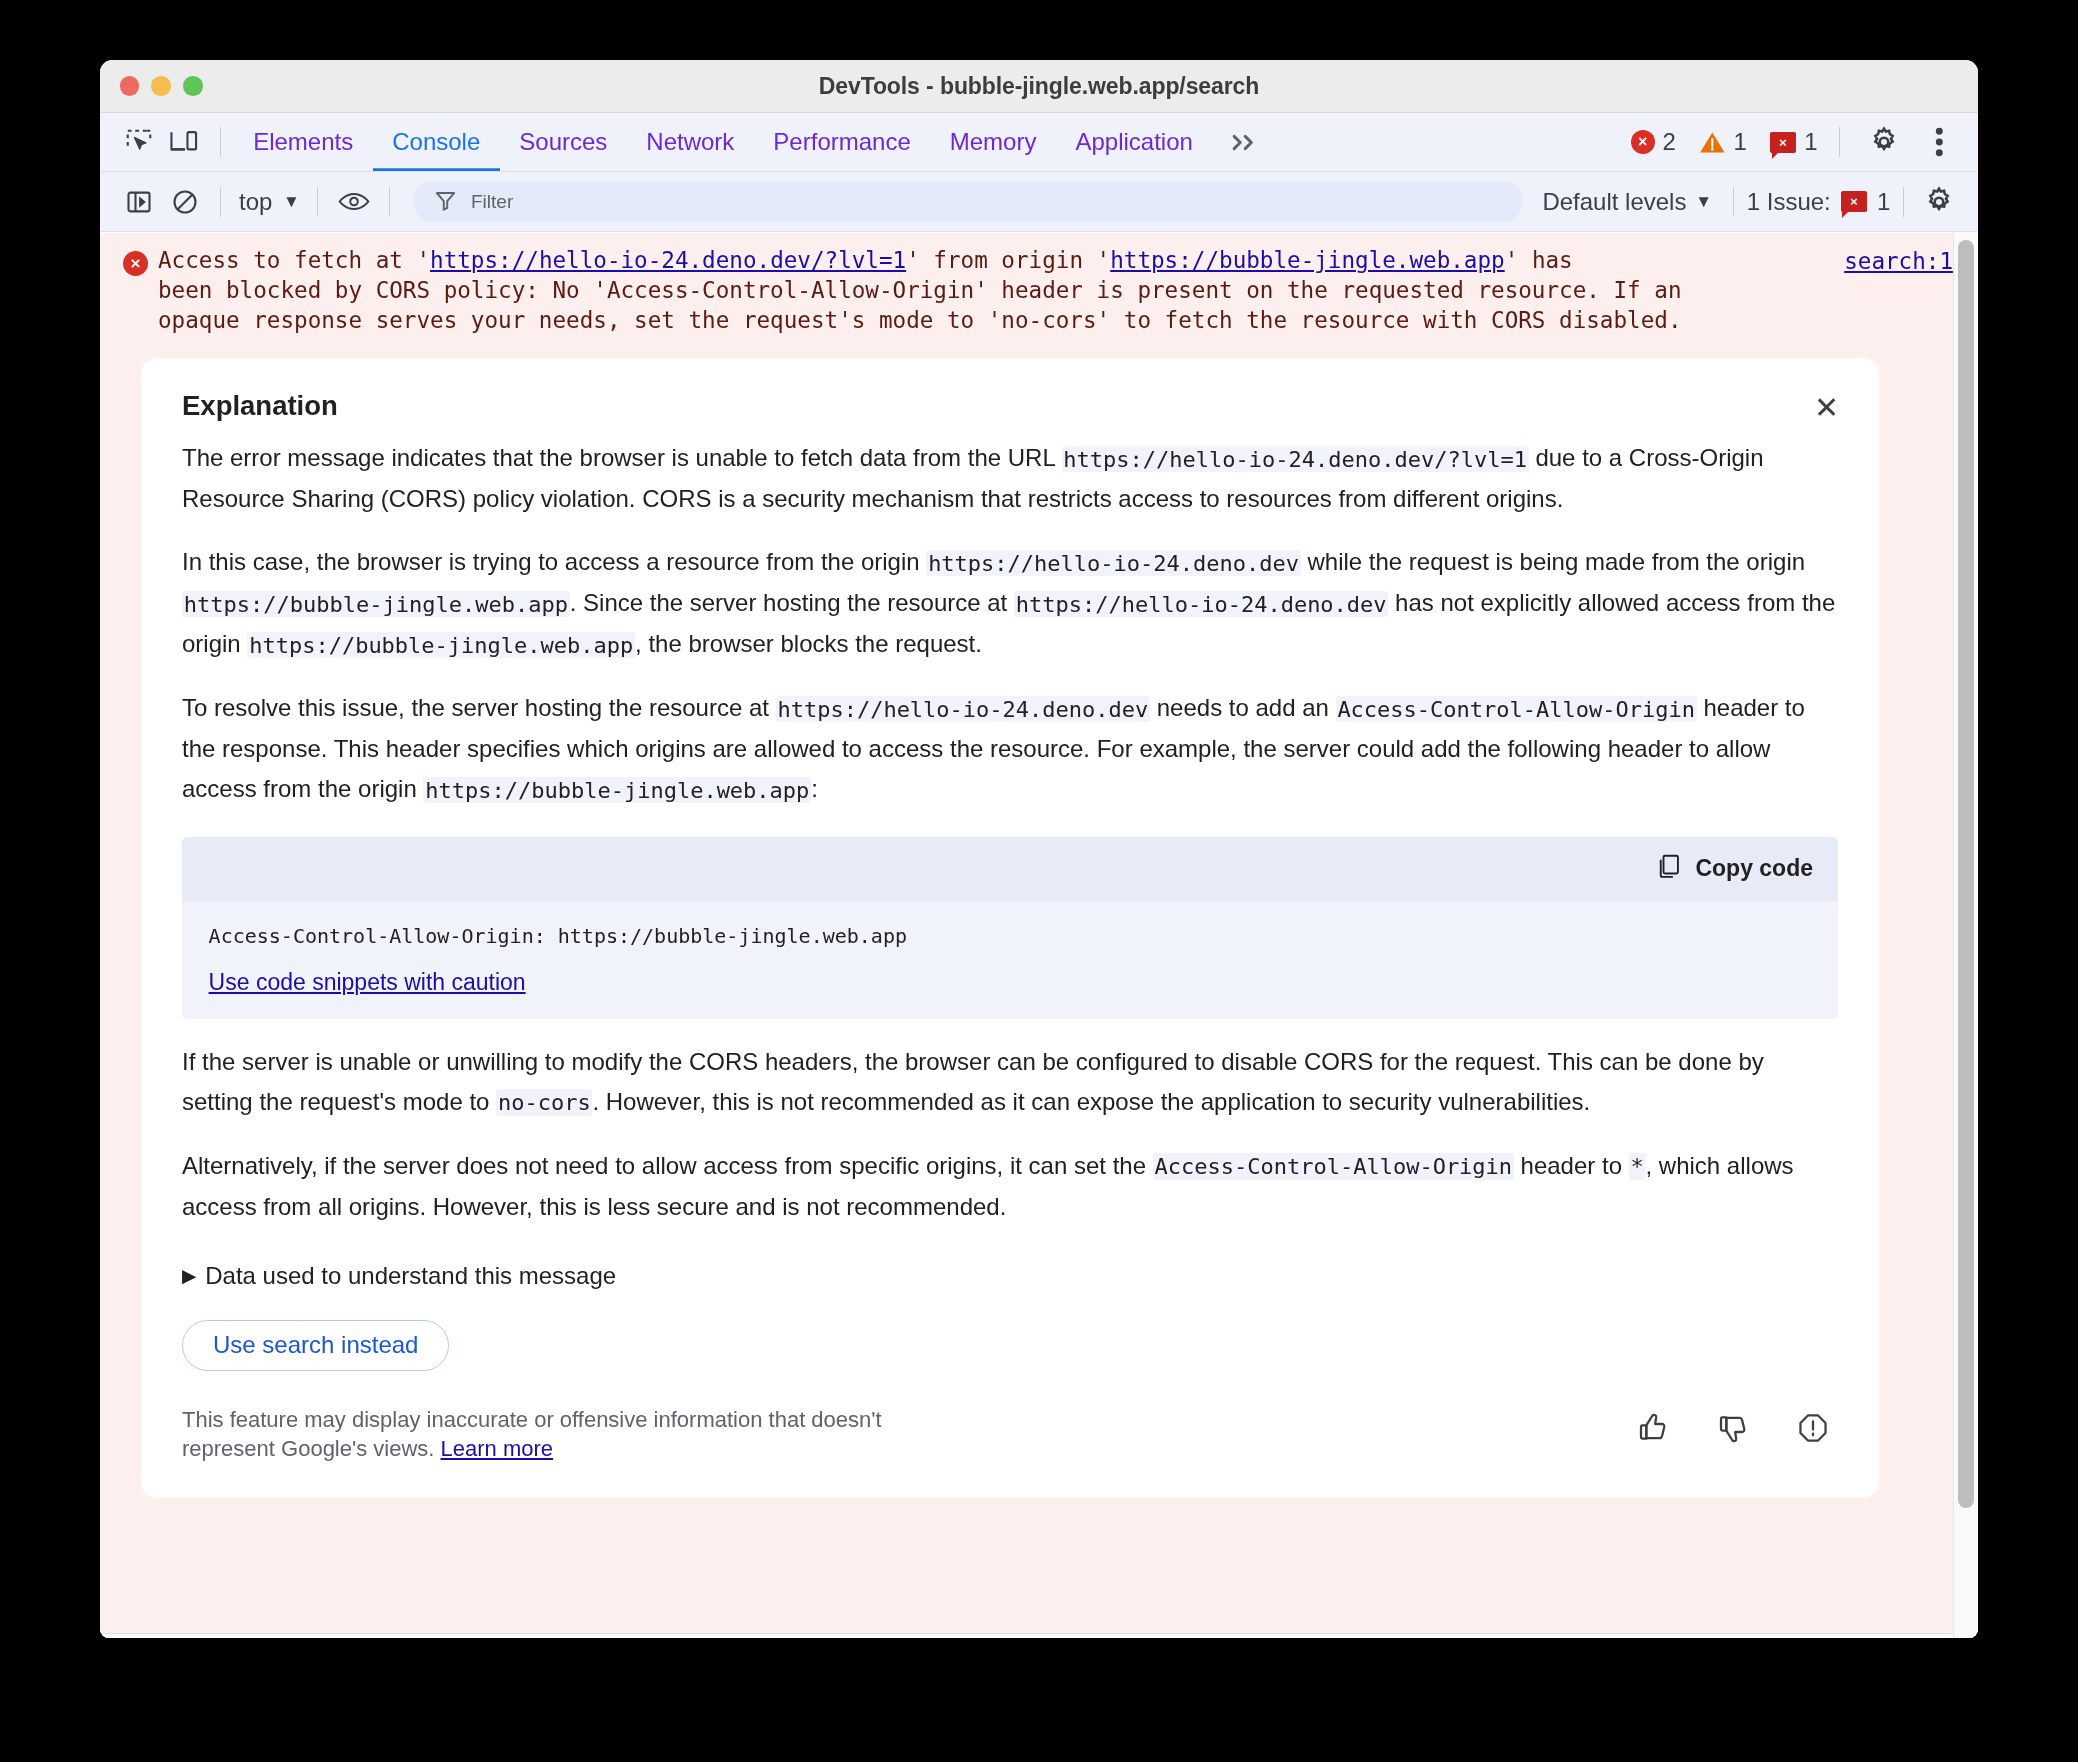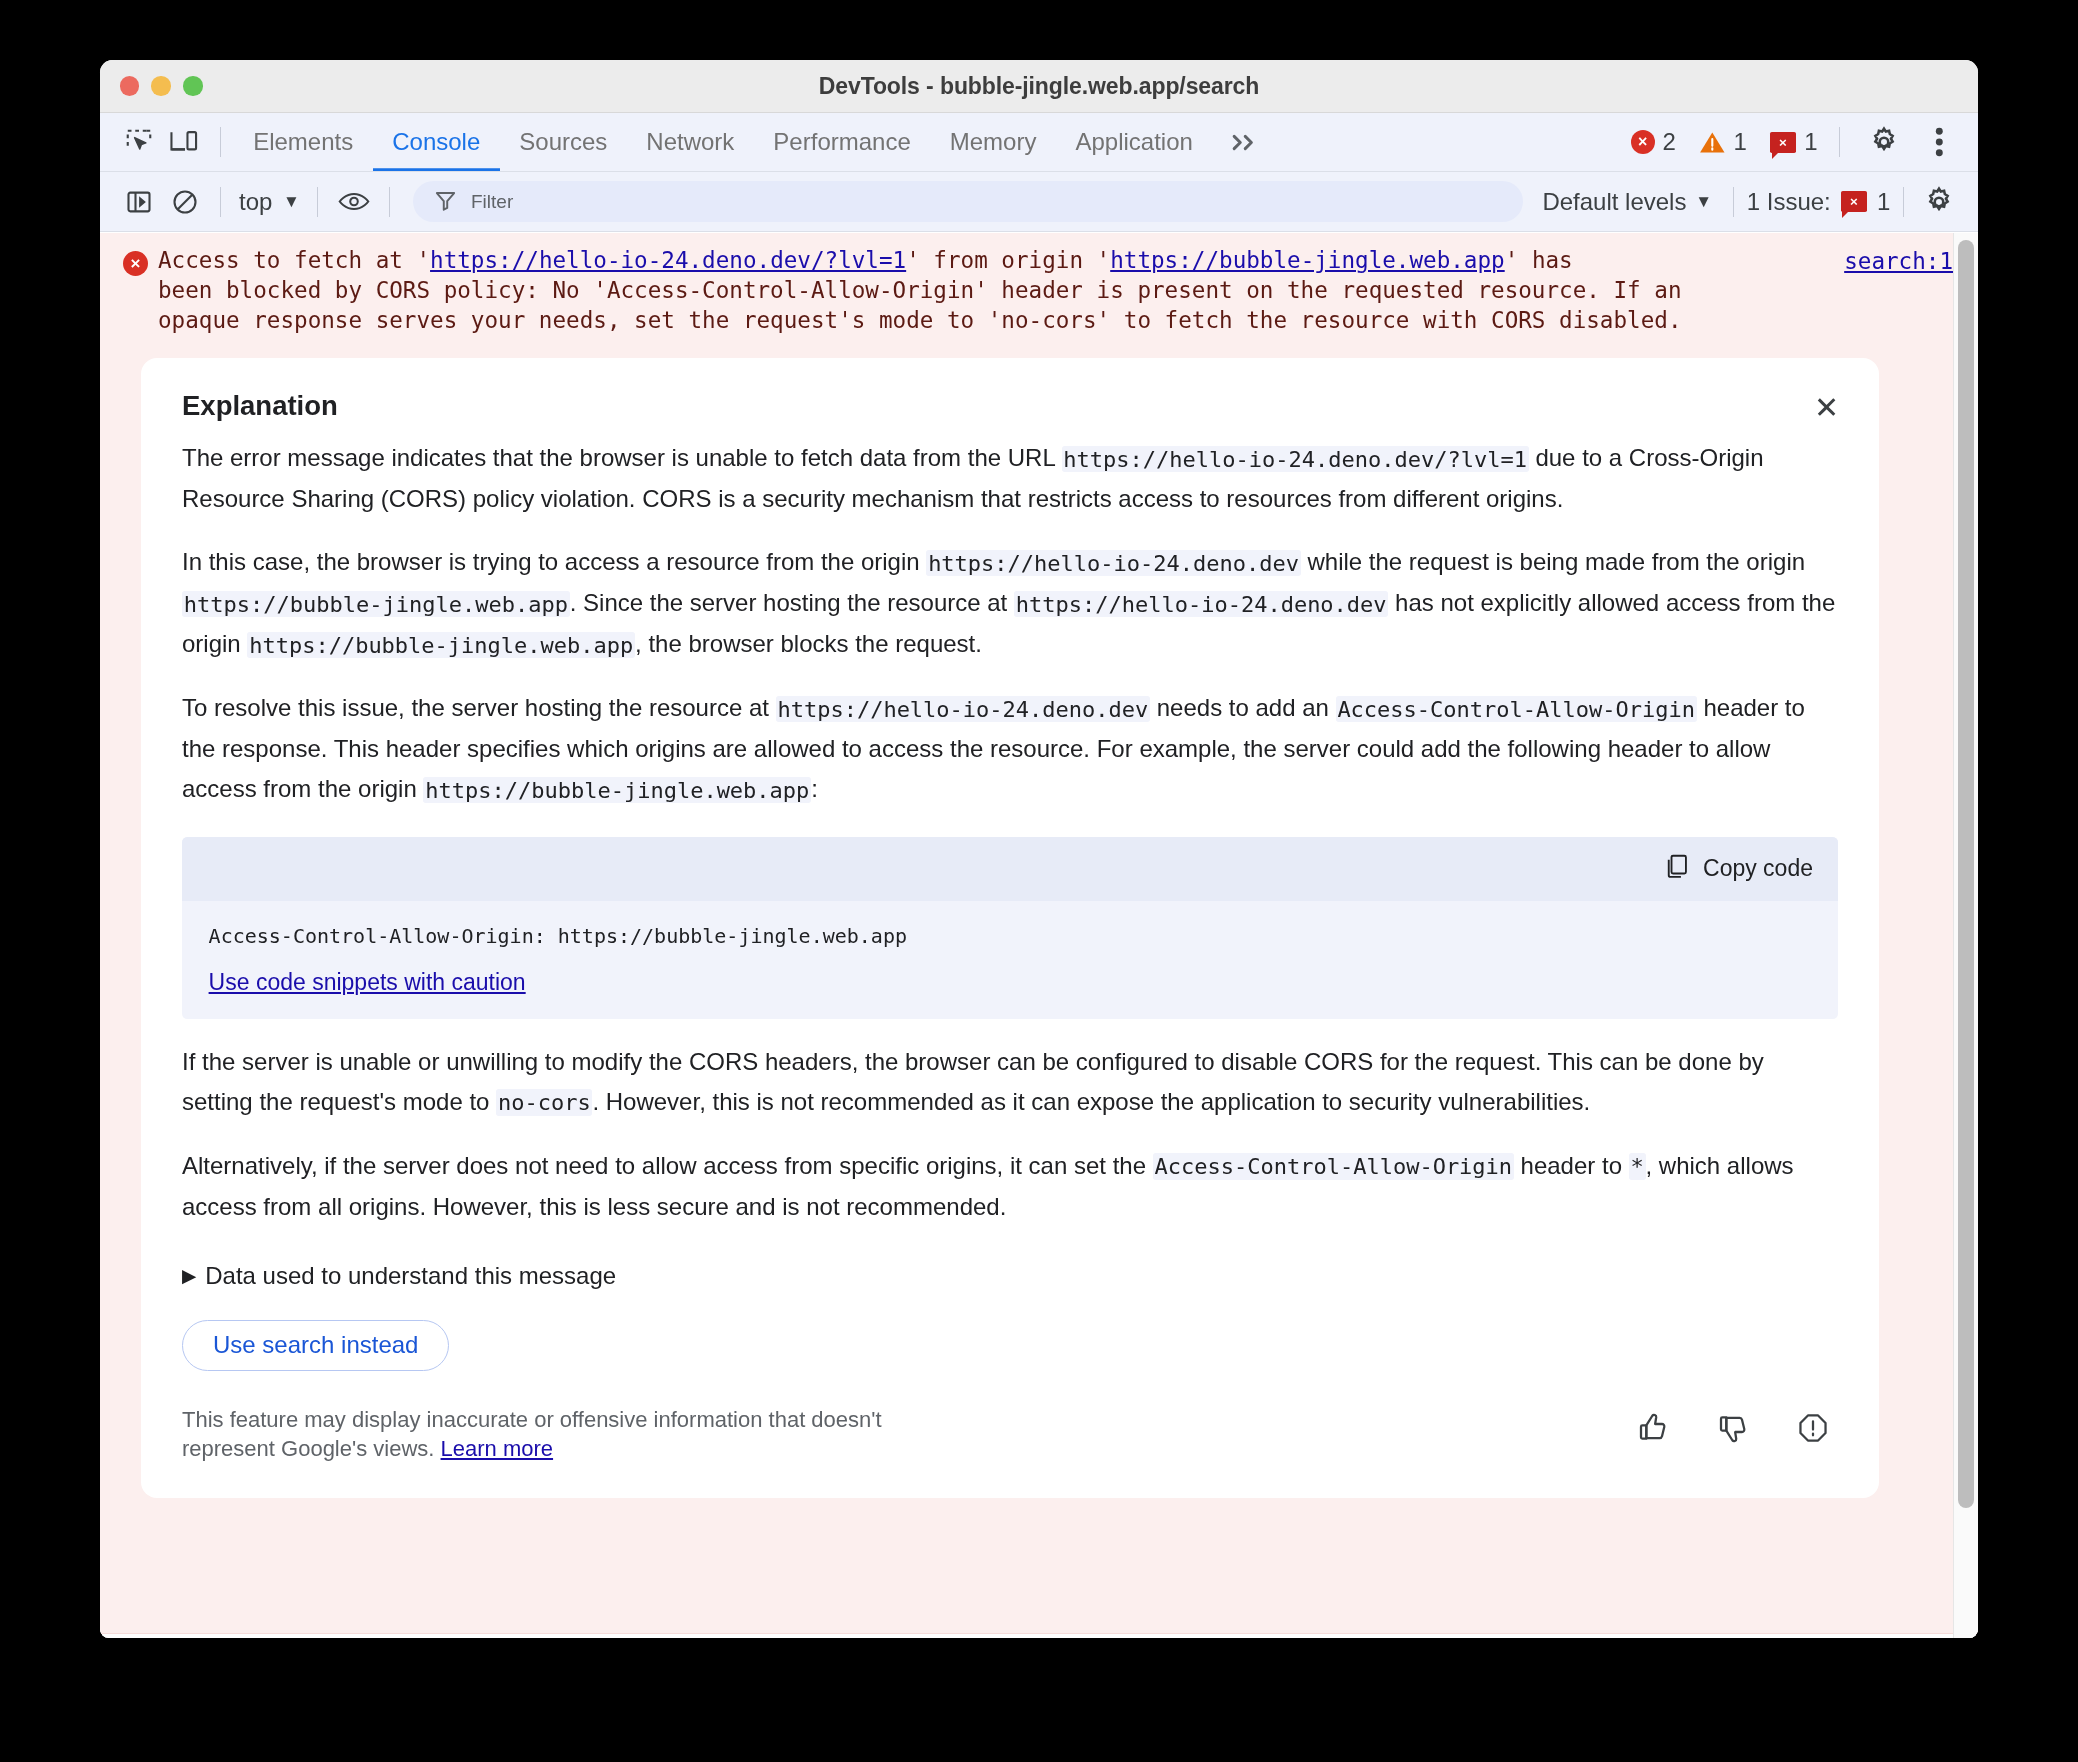--- a/index.html
+++ b/index.html
@@ -53,21 +53,21 @@
   .tb-icon {
     width: 46px; height: 43px;
     display: flex; align-items: center; justify-content: center;
     color: #3c4043;
   }
   .vsep {
     width: 0.9px; height: 30px; background: #c7ccd8; margin: 0 12.4px;
   }
   .tabs { display: flex; align-items: center; }
   .tab {
-    font-size: 24px; color: #737373;
+    font-size: 24px; color: #6d28d9;
     padding: 0 19.5px; height: 57px;
     display: flex; align-items: center;
     white-space: nowrap;
   }
   .tab.active {
     color: #1a73e8;
     box-shadow: inset 0 -2.7px 0 #1a73e8;
   }
   .chev-more { padding: 0 16px; color: #5f6368; display:flex; align-items:center;}
   .spacer { flex: 1 1 auto; }
@@ -208,21 +208,21 @@
     overflow: hidden;
   }
   .code-head {
     height: 64px;
     background: #e7ebf7;
     display: flex; align-items: center; justify-content: flex-end;
     padding-right: 25px;
   }
   .copy-btn {
     display: flex; align-items: center; gap: 14px;
-    font-size: 23px; color: #202124;
+    font-size: 23px; color: #202124; font-weight: bold;
   }
   .code-body { padding: 23px 26.6px 23px 26.6px; }
   .code-line {
     font-family: "DejaVu Sans Mono", monospace;
     font-size: 20px; color: #202124;
   }
   .caution-link {
     display: inline-block;
     margin-top: 21px;
     font-size: 23px; color: #1a0dab; text-decoration: underline;

